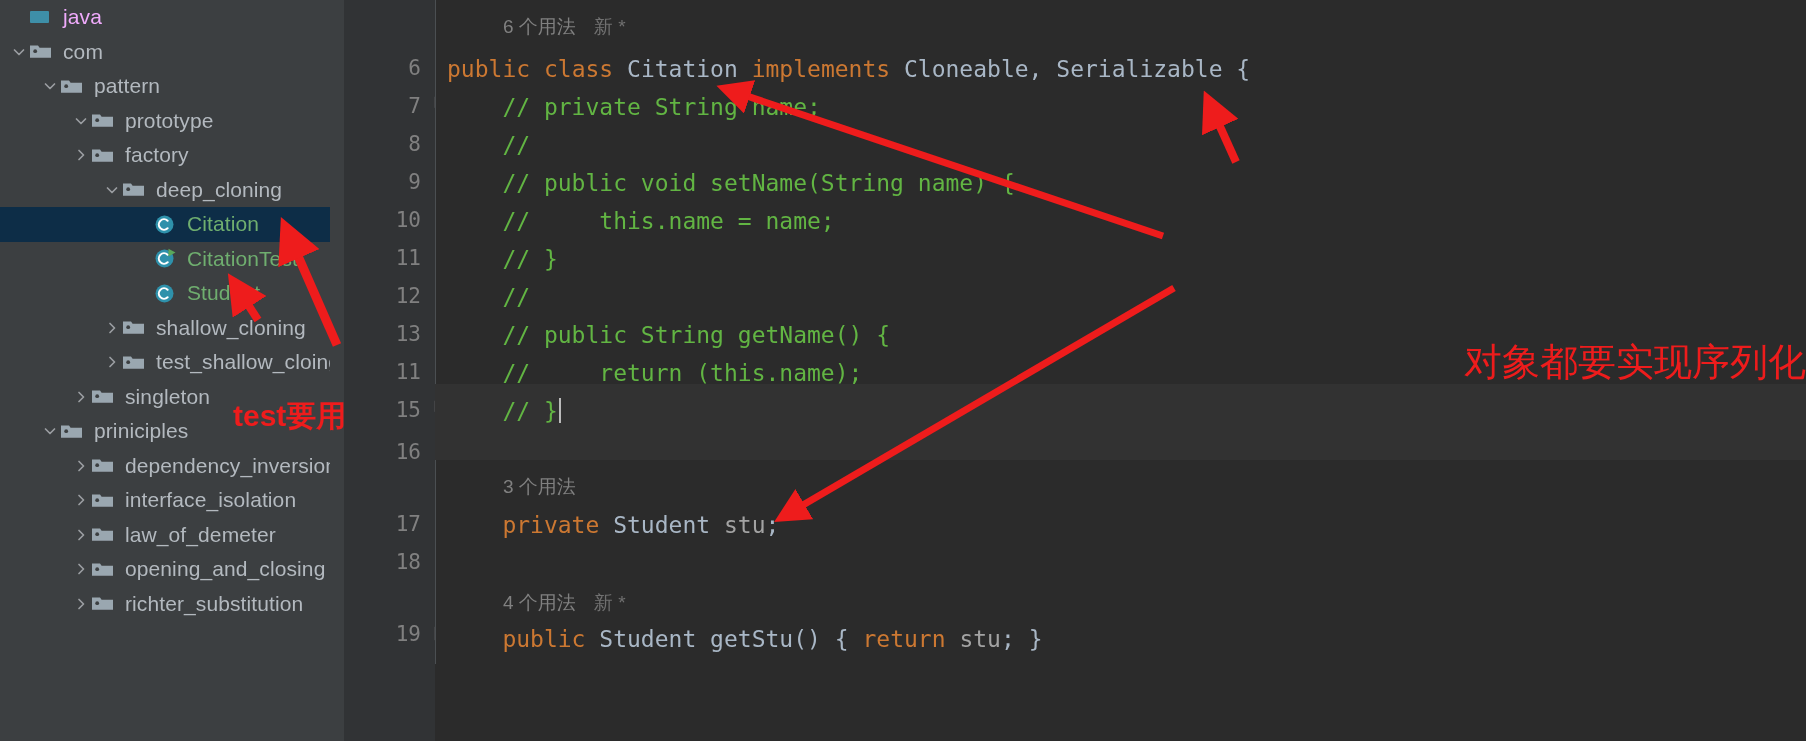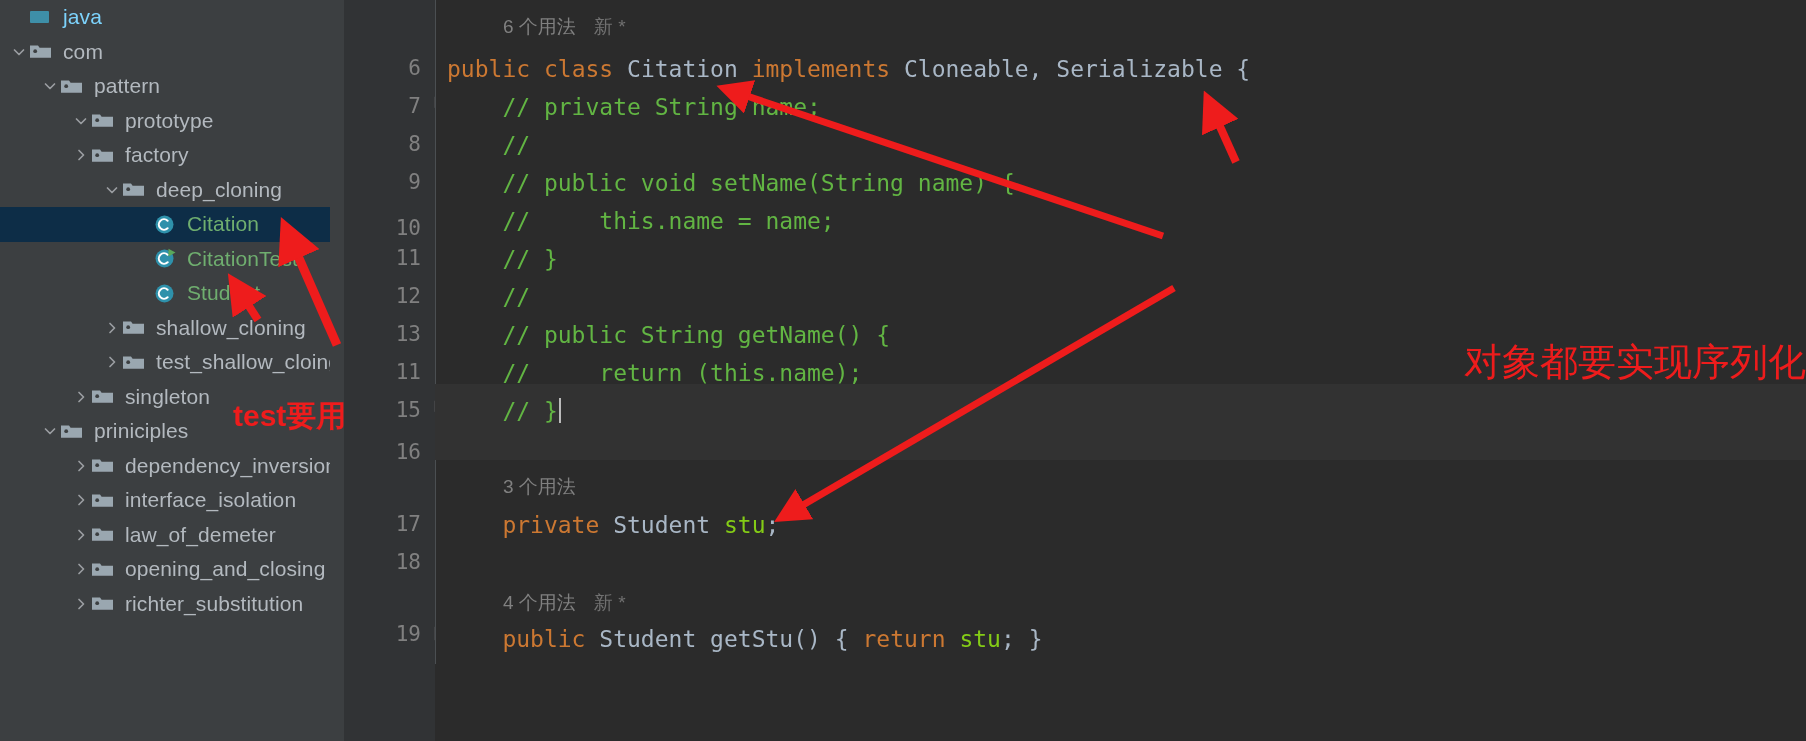--- a/index.html
+++ b/index.html
@@ -56,21 +56,21 @@
   .ficon {
     width: 26px;
     flex: 0 0 26px;
     display: flex;
     align-items: center;
     justify-content: flex-start;
     margin-right: 7px;
   }
   .node-label { color: #b3b9bf; }
   .node-label.cls { color: #6fae6f; }
-  .node-label.mod { color: #7dd3fc; }
+  .node-label.mod { color: #f0abfc; }
 
   
   #gutter-wrap {
     position: relative;
     width: 105px;
     flex: 0 0 105px;
     background: #313335;
     height: 741px;
   }
   #gutter-strip {
@@ -125,21 +125,21 @@
     font-size: 19px;
     color: #808080;
     white-space: pre;
     line-height: 30px;
   }
   .hint .star { color: #707070; }
 
   .kw  { color: #cc7832; }
   .cls { color: #a9b7c6; }
   .cmt { color: #62b543; }
-  .fld { color: #84cc16; }
+  .fld { color: #a3a3a3; }
   .pln { color: #a9b7c6; }
 
   .caret-line {
     position: absolute;
     left: 0;
     width: 100%;
     height: 38px;
     background: #323232;
   }
   .caret {
@@ -415,21 +415,21 @@
         <span class="node-label ">richter_substitution</span>
       </div>
     </div>
 
   <div id="gutter-wrap">
     <div id="gutter-strip"></div>
   <div class="lnum" style="top: 56px;">6</div>
       <div class="lnum" style="top: 94px;">7</div>
       <div class="lnum" style="top: 132px;">8</div>
       <div class="lnum" style="top: 170px;">9</div>
-      <div class="lnum" style="top: 216px;">10</div>
+      <div class="lnum" style="top: 208px;">10</div>
       <div class="lnum" style="top: 246px;">11</div>
       <div class="lnum" style="top: 284px;">12</div>
       <div class="lnum" style="top: 322px;">13</div>
       <div class="lnum" style="top: 360px;">11</div>
       <div class="lnum" style="top: 398px;">15</div>
       <div class="lnum" style="top: 440px;">16</div>
       <div class="lnum" style="top: 512px;">17</div>
       <div class="lnum" style="top: 550px;">18</div>
       <div class="lnum" style="top: 622px;">19</div>
       <div class="fold" style="top: 96px;"><svg width="15" height="18" viewBox="0 0 15 18">

